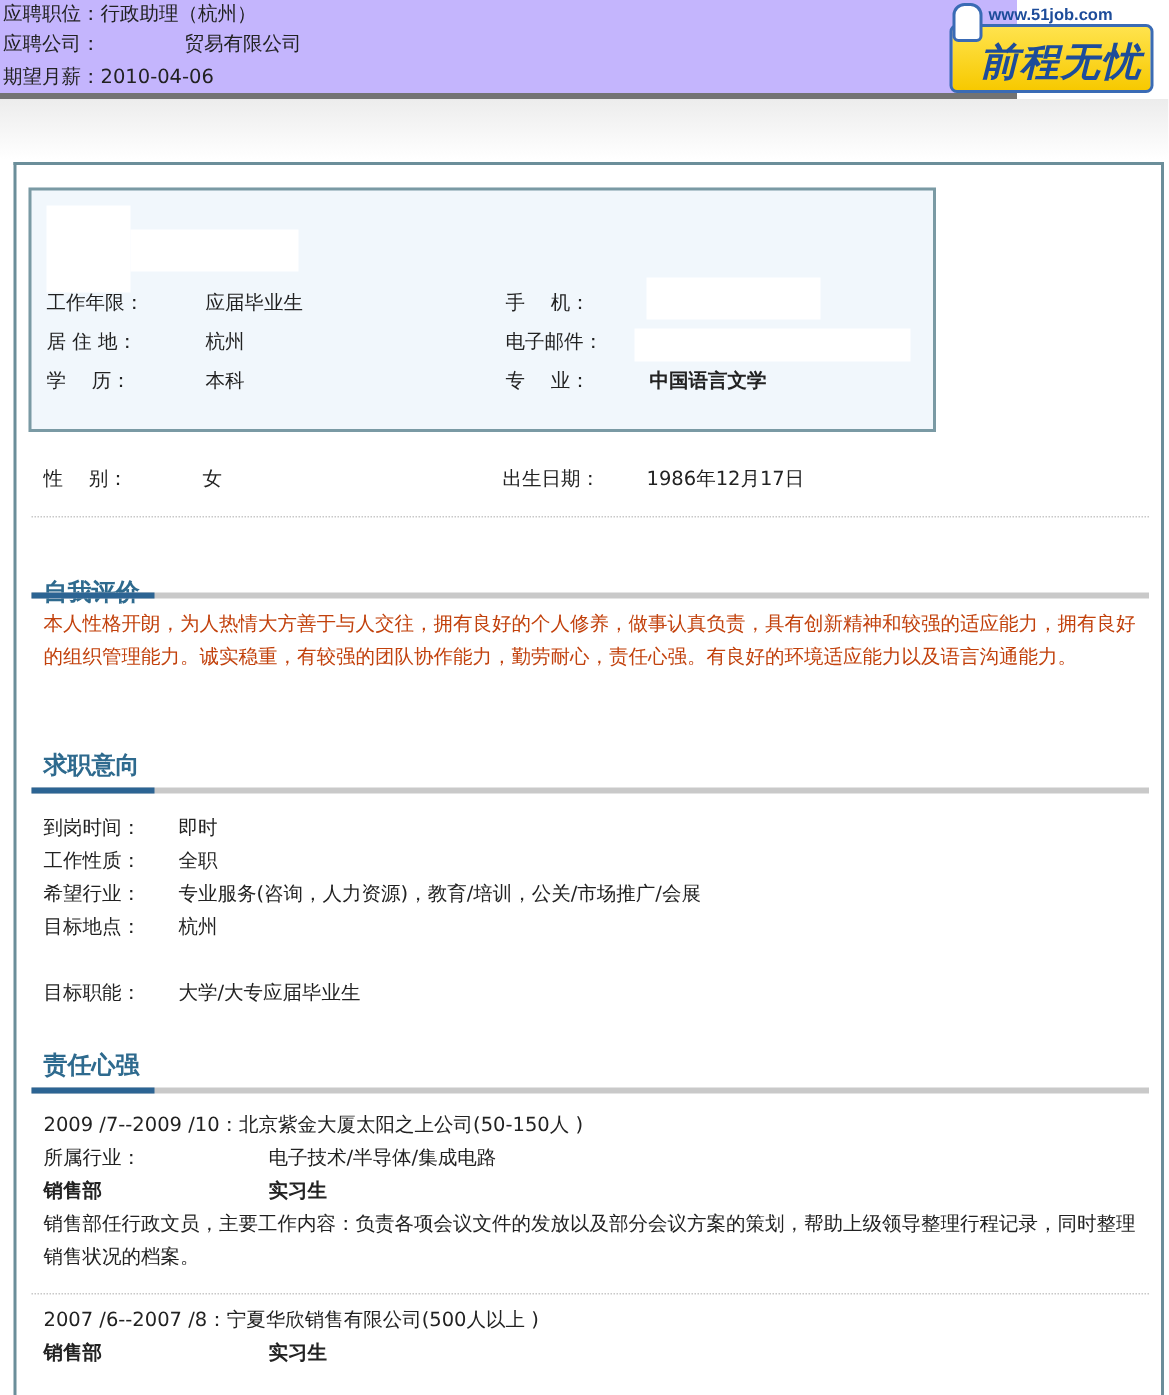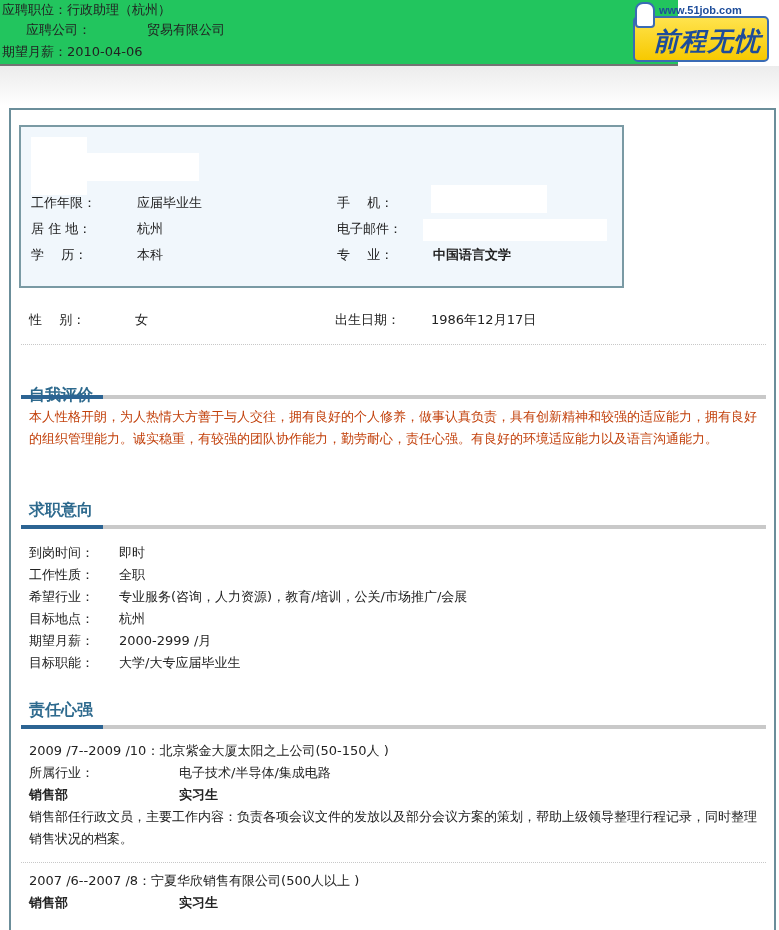--- a/index.html
+++ b/index.html
@@ -1,19 +1,19 @@
 <!DOCTYPE html>
 <html><head>
 <meta charset="utf-8">
 <style>
   * { box-sizing: border-box; margin: 0; padding: 0; }
   html, body { width: 779px; height: 930px; overflow: hidden; background: #fff; }
   body { font-family: "DejaVu Sans", "Liberation Sans", sans-serif; font-size: 13px; color: #222; position: relative; }
 
-  .topbar { position: absolute; left: 0; top: 0; width: 678px; height: 66px; background: #22c55e; border-bottom: 2px solid #737373; }
+  .topbar { position: absolute; left: 0; top: 0; width: 678px; height: 66px; background: #c4b5fd; border-bottom: 4px solid #737373; }
   .topbar .row { position: absolute; left: 2px; font-size: 13px; color: #222; height: 20px; line-height: 20px; white-space: pre; }
   .topbar .row .lbl { display: inline-block; }
   .topbar .row .company-blank { display: inline-block; width: 56px; }
   .shade { position: absolute; left: 0; top: 66px; width: 779px; height: 40px; background: linear-gradient(#ececec, #fff); }
 
   .logo { position: absolute; left: 633px; top: 4px; width: 138px; height: 60px; }
   .logo .url { position: absolute; left: 26px; top: 0; font-size: 11px; font-weight: bold; color: #1d4c9a; font-family: "Liberation Sans", sans-serif; }
   .logo .badge { position: absolute; left: 0; top: 12px; width: 136px; height: 46px; background: linear-gradient(#ffe34d, #f7c900); border: 2px solid #3a6bb5; border-radius: 5px; text-align: right; }
   .logo .badge span { position: absolute; left: 18px; top: 6px; font-size: 26px; font-style: italic; font-weight: bold; color: #1d4c9a; letter-spacing: 1px; font-family: "DejaVu Serif", serif; }
   .logo .hand { position: absolute; left: 2px; top: -2px; width: 20px; height: 26px; background: #fff; border: 2px solid #3a6bb5; border-radius: 8px 8px 4px 4px; }
@@ -40,21 +40,21 @@
   .job .line { height: 22px; line-height: 22px; white-space: nowrap; }
   .job .line .k { display: inline-block; width: 150px; }
   .job .bold { font-weight: bold; }
   .job .desc { line-height: 22px; }
 </style>
 </head>
 <body>
 
 <div class="topbar">
   <div class="row" style="top:0;"><span class="lbl">应聘职位：</span><span>行政助理（杭州）</span></div>
-  <div class="row" style="top:20px;margin-left:24px;"><span class="lbl">应聘公司：</span><span class="company-blank"></span><span>贸易有限公司</span></div>
+  <div class="row" style="top:20px;"><span class="lbl">应聘公司：</span><span class="company-blank"></span><span>贸易有限公司</span></div>
   <div class="row" style="top:42px;"><span class="lbl">期望月薪：</span><span>2010-04-06</span></div>
 
   <div class="logo">
     <div class="badge">
         <span>前程无忧</span>
       </div>
     <div class="hand"></div>
     <div class="url">www.51job.com</div>
   </div>
 </div>
@@ -94,21 +94,20 @@
   <div class="para" style="top:296px;">本人性格开朗，为人热情大方善于与人交往，拥有良好的个人修养，做事认真负责，具有创新精神和较强的适应能力，拥有良好的组织管理能力。诚实稳重，有较强的团队协作能力，勤劳耐心，责任心强。有良好的环境适应能力以及语言沟通能力。</div>
 
   <div class="section-title" style="top:390px;">求职意向</div>
   <div class="section-bar" style="top:415px;">
       <div class="accent"></div>
     </div>
   <div class="kv" style="top:432px;"><span class="k">到岗时间：</span><span>即时</span></div>
   <div class="kv" style="top:454px;"><span class="k">工作性质：</span><span>全职</span></div>
   <div class="kv" style="top:476px;"><span class="k">希望行业：</span><span>专业服务(咨询，人力资源)，教育/培训，公关/市场推广/会展</span></div>
   <div class="kv" style="top:498px;"><span class="k">目标地点：</span><span>杭州</span></div>
-  <div class="kv" style="top:520px;"><span class="k">期望月薪：</span><span>2000-2999 /月</span></div>
   <div class="kv" style="top:542px;"><span class="k">目标职能：</span><span>大学/大专应届毕业生</span></div>
 
   <div class="section-title" style="top:590px;">责任心强</div>
   <div class="section-bar" style="top:615px;">
       <div class="accent"></div>
     </div>
 
   <div class="job" style="top:630px;">
     <div class="line">2009 /7--2009 /10：北京紫金大厦太阳之上公司(50-150人 )</div>
     <div class="line"><span class="k">所属行业：</span><span>电子技术/半导体/集成电路</span></div>

